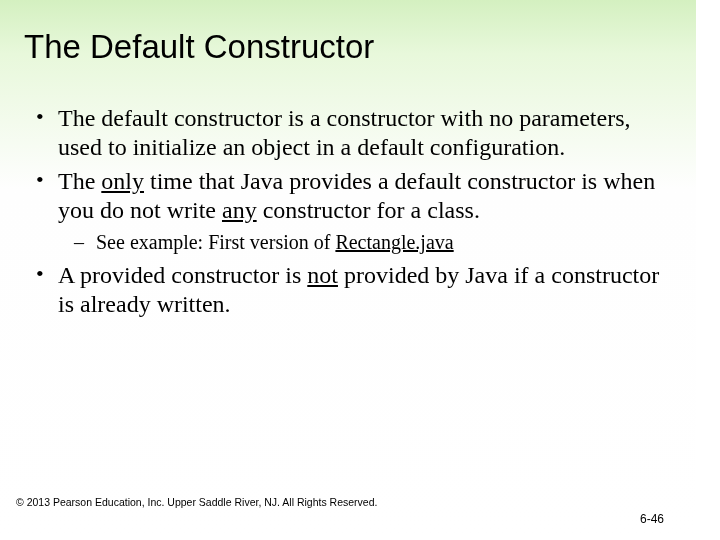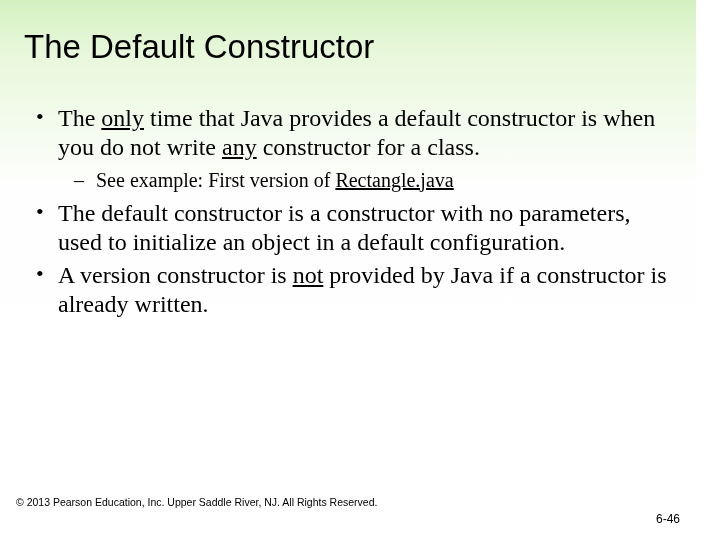--- a/index.html
+++ b/index.html
@@ -74,52 +74,52 @@
   .footer-left {
     position: absolute;
     left: 16px;
     bottom: 32px;
     font-size: 10.5px;
     font-family: Arial, Helvetica, sans-serif;
     color: #000;
   }
   .footer-right {
     position: absolute;
-    right: 16px;
+    right: 32px;
     bottom: 14px;
     font-size: 12px;
     font-family: Arial, Helvetica, sans-serif;
     color: #000;
   }
 </style>
 </head>
 <body>
 
 <div class="slide">
 
   <div class="title">The Default Constructor</div>
 
   <div class="body">
     <ul class="level1">
 
       <li>
+        <span>The default constructor is a constructor with no parameters, used to initialize an object in a default configuration.</span>
+      </li>
+
+      <li>
         <span>The </span><span class="u">only</span><span> time that Java provides a default constructor is when you do not write </span><span class="u">any</span><span> constructor for a class.</span>
         <ul class="level2">
           <li>
             <span>See example:  First version of </span><span class="u">Rectangle.java</span>
           </li>
         </ul>
       </li>
 
       <li>
-        <span>The default constructor is a constructor with no parameters, used to initialize an object in a default configuration.</span>
-      </li>
-
-      <li>
-        <span>A version constructor is </span><span class="u">not</span><span> provided by Java if a constructor is already written.</span>
+        <span>A provided constructor is </span><span class="u">not</span><span> provided by Java if a constructor is already written.</span>
       </li>
 
     </ul>
   </div>
 
   <div class="footer-left">© 2013 Pearson Education, Inc. Upper Saddle River, NJ. All Rights Reserved.</div>
   <div class="footer-right">6-46</div>
 
 </div>
 

